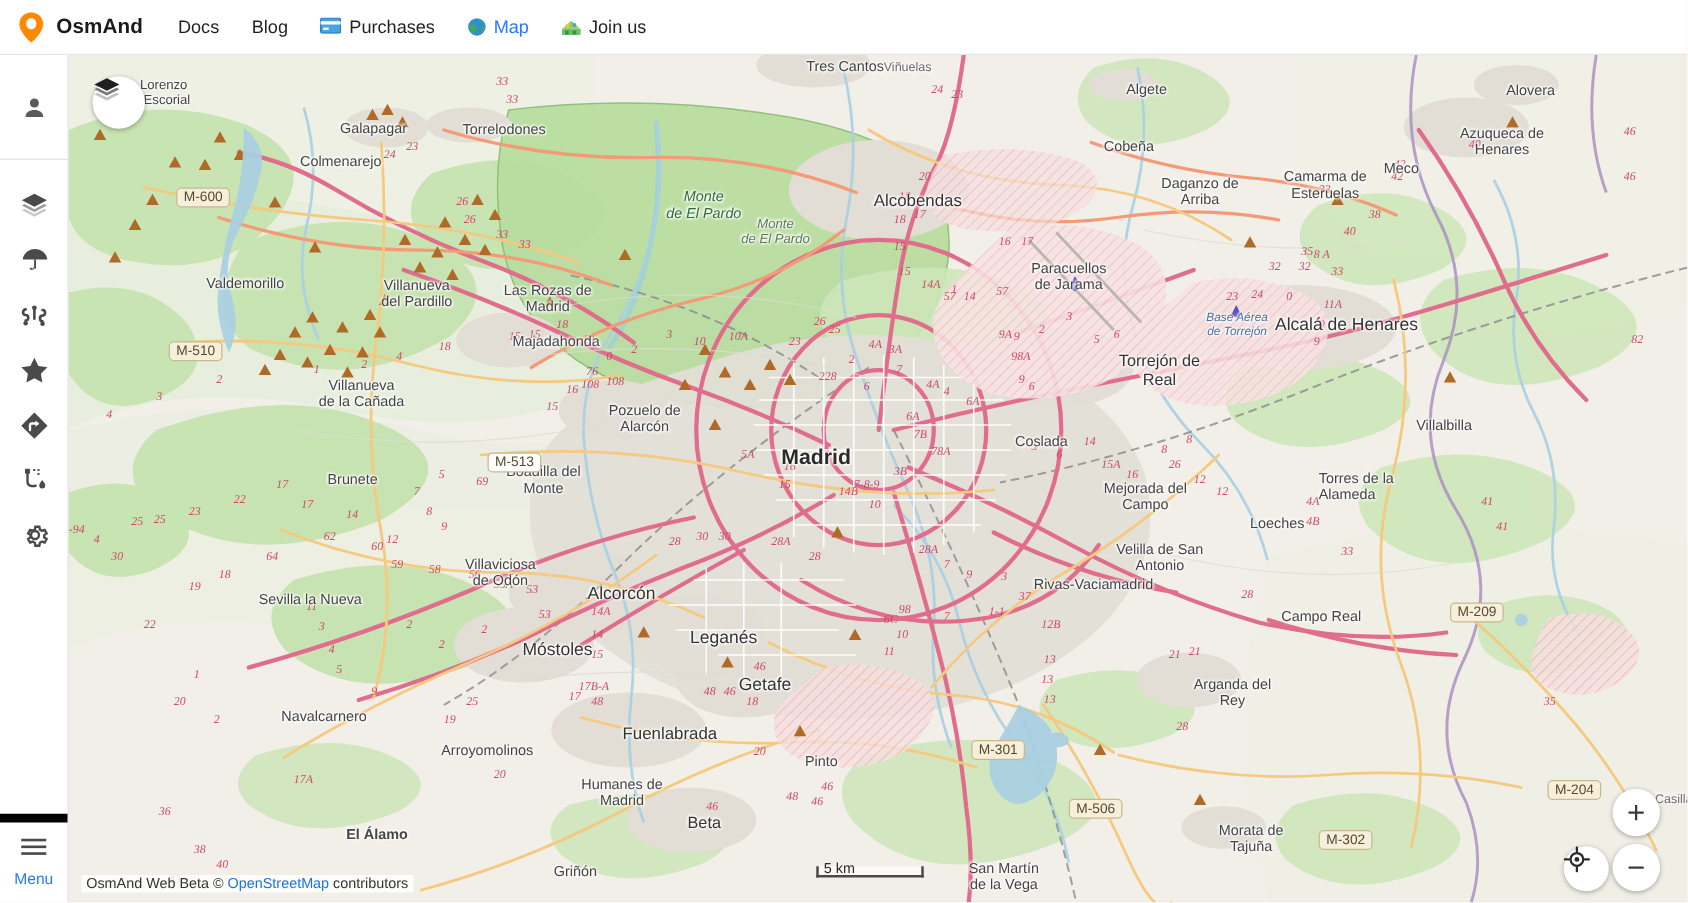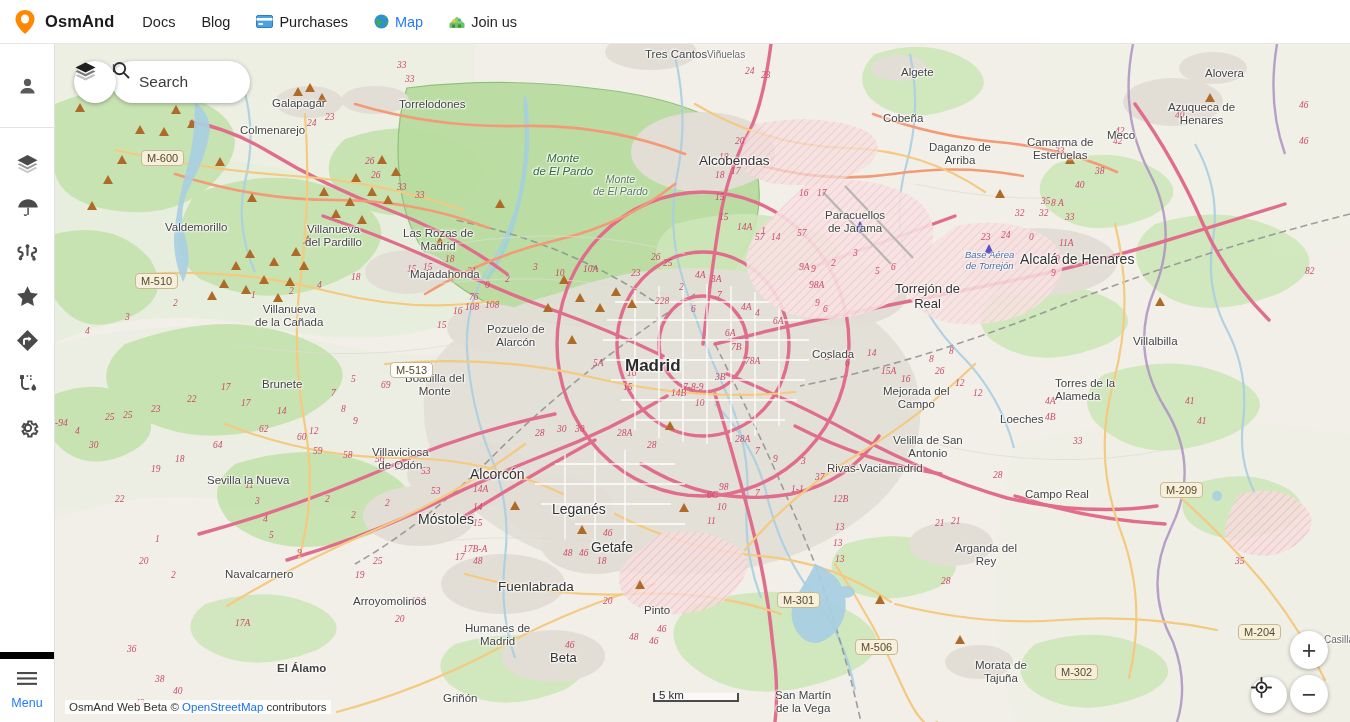--- a/index.html
+++ b/index.html
@@ -19,21 +19,21 @@
     border-bottom: 1px solid #e6e6e6;
     display: flex; align-items: center;
     padding-left: 14px;
     z-index: 40;
   }
   #brand { display: flex; align-items: center; gap: 9px; margin-right: 28px; }
   .osm-logo { width: 22px; height: 26px; position: relative; }
   .osm-logo svg { display: block; }
   #brand-name { font-size: 16.5px; font-weight: bold; color: #1a1a1a; letter-spacing: .1px; }
   .nav-link {
-    display: flex; align-items: center; gap: 6px;
+    display: flex; align-items: flex-start; gap: 6px;
     font-size: 14.5px; color: #231f20;
     margin-right: 26px; cursor: pointer;
     white-space: nowrap;
   }
   .nav-link.active { color: #237bff; }
   .nav-ico { font-size: 14px; line-height: 1; display: inline-block; }
   .nav-ico svg { display:block; }
 
   
   #sidebar {
@@ -738,21 +738,21 @@
         <path d="M140 58 q18 14 14 34 -4 22 -18 48 -14 26 -6 52 q8 26 -2 46 -12 -28 -8 -56 4 -30 12 -58 8 -28 8 -66z"></path>
         <path d="M760 520 q26 10 30 32 q4 24 -14 40 -20 16 -34 -4 -12 -20 2 -40 10 -16 16 -28z"></path>
         <circle cx="1162" cy="452" r="5"></circle>
         <ellipse cx="790" cy="548" rx="10" ry="6"></ellipse>
       </g>
     </svg>
 
     <div id="map-labels">
         <div style="position: absolute; left: 33px; top: 19px; font-size: 10.5px; color: rgb(68, 68, 68); font-weight: normal; white-space: nowrap; line-height: 1.12; text-align: center; pointer-events: none; text-shadow: rgb(255, 255, 255) 0px 0px 3px, rgb(255, 255, 255) 0px 0px 2px, rgb(255, 255, 255) 1px 1px 2px, rgb(255, 255, 255) -1px -1px 2px;">San Lorenzo<div>de El Escorial</div></div>
         <div style="position: absolute; left: 217px; top: 53px; font-size: 11.5px; color: rgb(68, 68, 68); font-weight: normal; white-space: nowrap; line-height: 1.12; text-align: center; pointer-events: none; text-shadow: rgb(255, 255, 255) 0px 0px 3px, rgb(255, 255, 255) 0px 0px 2px, rgb(255, 255, 255) 1px 1px 2px, rgb(255, 255, 255) -1px -1px 2px;">Galapagar</div>
-        <div style="position: absolute; left: 315px; top: 54px; font-size: 11.5px; color: rgb(68, 68, 68); font-weight: normal; white-space: nowrap; line-height: 1.12; text-align: center; pointer-events: none; text-shadow: rgb(255, 255, 255) 0px 0px 3px, rgb(255, 255, 255) 0px 0px 2px, rgb(255, 255, 255) 1px 1px 2px, rgb(255, 255, 255) -1px -1px 2px; margin-left: 29px;">Torrelodones</div>
+        <div style="position: absolute; left: 315px; top: 54px; font-size: 11.5px; color: rgb(68, 68, 68); font-weight: normal; white-space: nowrap; line-height: 1.12; text-align: center; pointer-events: none; text-shadow: rgb(255, 255, 255) 0px 0px 3px, rgb(255, 255, 255) 0px 0px 2px, rgb(255, 255, 255) 1px 1px 2px, rgb(255, 255, 255) -1px -1px 2px;">Torrelodones</div>
         <div style="position: absolute; left: 185px; top: 80px; font-size: 11.5px; color: rgb(68, 68, 68); font-weight: normal; white-space: nowrap; line-height: 1.12; text-align: center; pointer-events: none; text-shadow: rgb(255, 255, 255) 0px 0px 3px, rgb(255, 255, 255) 0px 0px 2px, rgb(255, 255, 255) 1px 1px 2px, rgb(255, 255, 255) -1px -1px 2px;">Colmenarejo</div>
         <div style="position: absolute; left: 590px; top: 4px; font-size: 11.5px; color: rgb(68, 68, 68); font-weight: normal; white-space: nowrap; line-height: 1.12; text-align: center; pointer-events: none; text-shadow: rgb(255, 255, 255) 0px 0px 3px, rgb(255, 255, 255) 0px 0px 2px, rgb(255, 255, 255) 1px 1px 2px, rgb(255, 255, 255) -1px -1px 2px;">Tres Cantos</div>
         <div style="position: absolute; left: 652px; top: 5px; font-size: 10px; color: rgb(107, 107, 107); font-weight: normal; white-space: nowrap; line-height: 1.12; text-align: center; pointer-events: none; text-shadow: rgb(255, 255, 255) 0px 0px 3px, rgb(255, 255, 255) 0px 0px 2px, rgb(255, 255, 255) 1px 1px 2px, rgb(255, 255, 255) -1px -1px 2px;">Viñuelas</div>
         <div style="position: absolute; left: 846px; top: 22px; font-size: 11.5px; color: rgb(68, 68, 68); font-weight: normal; white-space: nowrap; line-height: 1.12; text-align: center; pointer-events: none; text-shadow: rgb(255, 255, 255) 0px 0px 3px, rgb(255, 255, 255) 0px 0px 2px, rgb(255, 255, 255) 1px 1px 2px, rgb(255, 255, 255) -1px -1px 2px;">Algete</div>
         <div style="position: absolute; left: 1150px; top: 23px; font-size: 11.5px; color: rgb(68, 68, 68); font-weight: normal; white-space: nowrap; line-height: 1.12; text-align: center; pointer-events: none; text-shadow: rgb(255, 255, 255) 0px 0px 3px, rgb(255, 255, 255) 0px 0px 2px, rgb(255, 255, 255) 1px 1px 2px, rgb(255, 255, 255) -1px -1px 2px;">Alovera</div>
         <div style="position: absolute; left: 828px; top: 68px; font-size: 11.5px; color: rgb(68, 68, 68); font-weight: normal; white-space: nowrap; line-height: 1.12; text-align: center; pointer-events: none; text-shadow: rgb(255, 255, 255) 0px 0px 3px, rgb(255, 255, 255) 0px 0px 2px, rgb(255, 255, 255) 1px 1px 2px, rgb(255, 255, 255) -1px -1px 2px;">Cobeña</div>
         <div style="position: absolute; left: 1113px; top: 57px; font-size: 11.5px; color: rgb(68, 68, 68); font-weight: normal; white-space: nowrap; line-height: 1.12; text-align: center; pointer-events: none; text-shadow: rgb(255, 255, 255) 0px 0px 3px, rgb(255, 255, 255) 0px 0px 2px, rgb(255, 255, 255) 1px 1px 2px, rgb(255, 255, 255) -1px -1px 2px;">Azuqueca de<div>Henares</div></div>
         <div style="position: absolute; left: 644px; top: 109px; font-size: 13.5px; color: rgb(51, 51, 51); font-weight: normal; white-space: nowrap; line-height: 1.12; text-align: center; pointer-events: none; text-shadow: rgb(255, 255, 255) 0px 0px 3px, rgb(255, 255, 255) 0px 0px 2px, rgb(255, 255, 255) 1px 1px 2px, rgb(255, 255, 255) -1px -1px 2px;">Alcobendas</div>
         <div style="position: absolute; left: 874px; top: 97px; font-size: 11.5px; color: rgb(68, 68, 68); font-weight: normal; white-space: nowrap; line-height: 1.12; text-align: center; pointer-events: none; text-shadow: rgb(255, 255, 255) 0px 0px 3px, rgb(255, 255, 255) 0px 0px 2px, rgb(255, 255, 255) 1px 1px 2px, rgb(255, 255, 255) -1px -1px 2px;">Daganzo de<div>Arriba</div></div>
         <div style="position: absolute; left: 972px; top: 92px; font-size: 11.5px; color: rgb(68, 68, 68); font-weight: normal; white-space: nowrap; line-height: 1.12; text-align: center; pointer-events: none; text-shadow: rgb(255, 255, 255) 0px 0px 3px, rgb(255, 255, 255) 0px 0px 2px, rgb(255, 255, 255) 1px 1px 2px, rgb(255, 255, 255) -1px -1px 2px;">Camarma de<div>Esteruelas</div></div>
@@ -814,29 +814,20 @@
     <div id="layers-btn">
       <span>
         <svg width="23" height="21" viewBox="0 0 23 21">
           <path d="M11.5 1.5 L21.5 6.5 L11.5 11.5 L1.5 6.5 Z" fill="#1f1f1f"></path>
           <path d="M3.8 9.2 L1.5 10.4 L11.5 15.4 L21.5 10.4 L19.2 9.2 L11.5 13 Z" fill="#7a7a7a"></path>
           <path d="M3.8 13.2 L1.5 14.4 L11.5 19.4 L21.5 14.4 L19.2 13.2 L11.5 17 Z" fill="#c0c0c0"></path>
         </svg>
       </span>
     </div>
 
-    <div id="search-box">
-      <span>
-        <svg width="18" height="18" viewBox="0 0 18 18" fill="none" stroke="#2f2f2f" stroke-width="1.9">
-          <circle cx="7.6" cy="7.6" r="5.6"></circle>
-          <path d="M11.8 11.8 L16.5 16.5" stroke-linecap="round"></path>
-        </svg>
-      </span>
-      <span id="search-text">Search</span>
-    </div>
 
     <div id="zoom-in" class="round-ctrl">
       <span class="pm">+</span>
     </div>
     <div id="zoom-out" class="round-ctrl">
       <span class="pm">−</span>
     </div>
     <div id="locate" class="round-ctrl">
       <span>
         <svg width="21" height="21" viewBox="0 0 21 21" fill="none" stroke="#2b2b2b" stroke-width="1.8">

